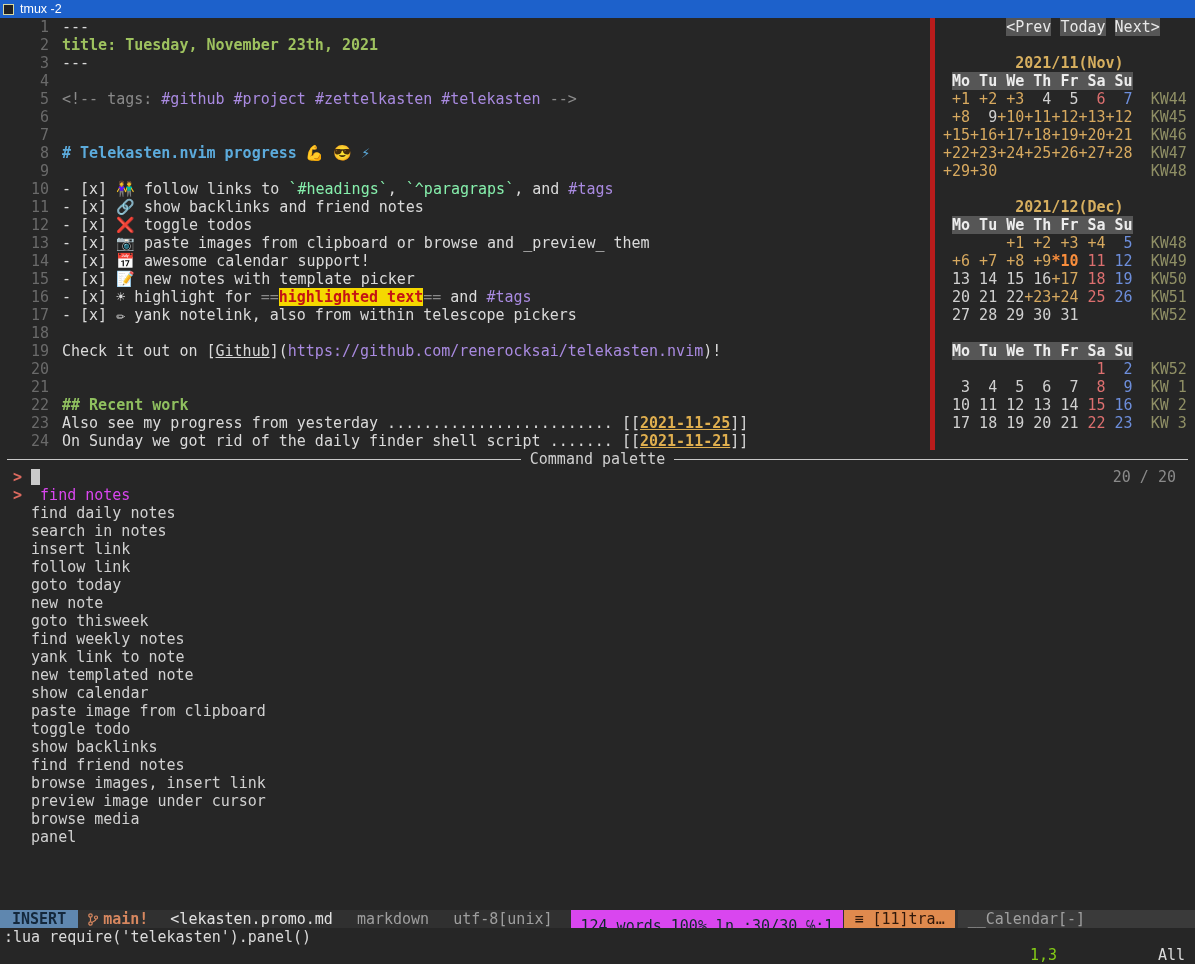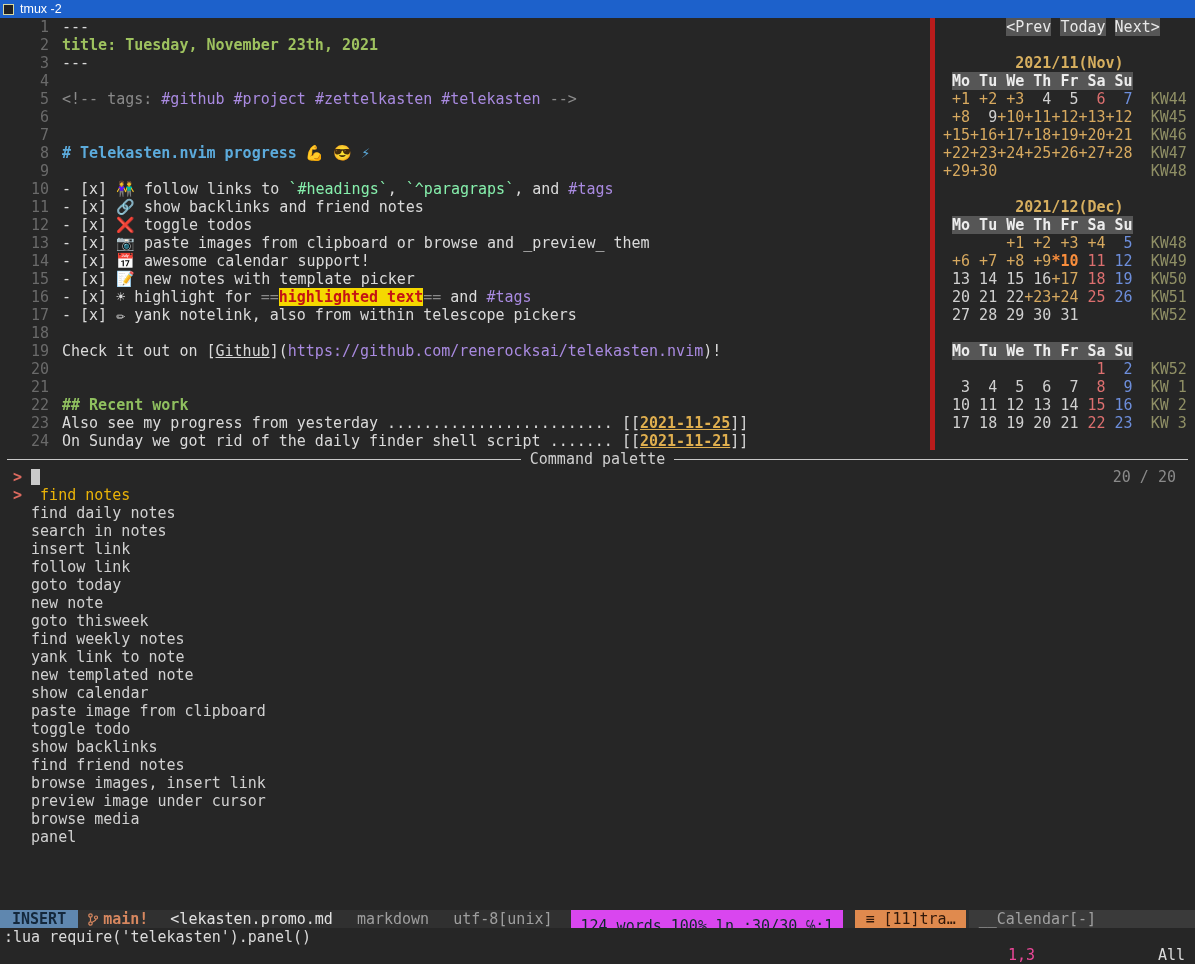--- a/index.html
+++ b/index.html
@@ -46,38 +46,38 @@
   .pal-border .hr{flex:1;height:1px;background:#c8c8c8}
   .pal-title{padding:0 9px}
   .pal-prompt{height:18px;display:flex;padding-left:13px;white-space:pre;flex:0 0 auto}
   .prompt-caret{color:#dc6a5f;font-weight:bold}
   .cursor{display:inline-block;width:9px;height:16px;background:#c9c9c9;margin-left:9px;align-self:center}
   .pal-counter{margin-left:auto;color:#8a8a8a;padding-right:19px}
   .pal-list{flex:1 1 auto;overflow:hidden}
   .pal-item{height:18px;white-space:pre;color:#d0d0d0}
   .pal-item{padding-left:13px}
   .sel-caret{color:#dc6a5f;font-weight:bold}
-  .pal-item.sel .txt{color:#eab308}
+  .pal-item.sel .txt{color:#d946ef}
 
   
   .statusline{height:18px;display:flex;background:#303030;flex:0 0 auto;overflow:hidden}
   .seg{white-space:pre;display:inline-flex;align-items:center}
   .seg-mode{background:#5f87af;color:#14283c;font-weight:bold;padding:0 12px}
   .seg-branch{color:#d7875f;font-weight:bold;padding:0 10px;gap:5px}
   .seg-file{color:#e2e2e2;padding:0 12px}
   .seg-ft{color:#9e9e9e;padding:0 12px}
   .seg-enc{color:#9e9e9e;padding:0 12px}
   .seg-words{background:#d946ef;color:#0f2a2a;padding:16px 10px;margin-left:6px}
-  .seg-buf{background:#e08a4e;color:#31180a;padding:0 10px;margin-left:12px}
+  .seg-buf{background:#e08a4e;color:#31180a;padding:0 10px;margin-left:1px}
   .seg-cal{flex:1;background:#3a3a3a;color:#a0a0a0;padding:0 10px;margin-left:3px}
 
   
   .cmdline{height:18px;white-space:pre;padding-left:4px;color:#dadada;flex:0 0 auto}
   .modeline{height:18px;position:relative;padding-left:4px;white-space:pre;flex:0 0 auto}
-  .ruler-pos{position:absolute;left:1008px;top:0;color:#ec4899}
+  .ruler-pos{position:absolute;left:1030px;top:0;color:#84cc16}
   .ruler-scroll{position:absolute;left:1158px;top:0;color:#dadada}
 </style>
 </head>
 <body>
 
 <div class="term">
 
   <div class="tmux-bar">
     <span class="tmux-icon"></span>
     <span>tmux -2</span>

